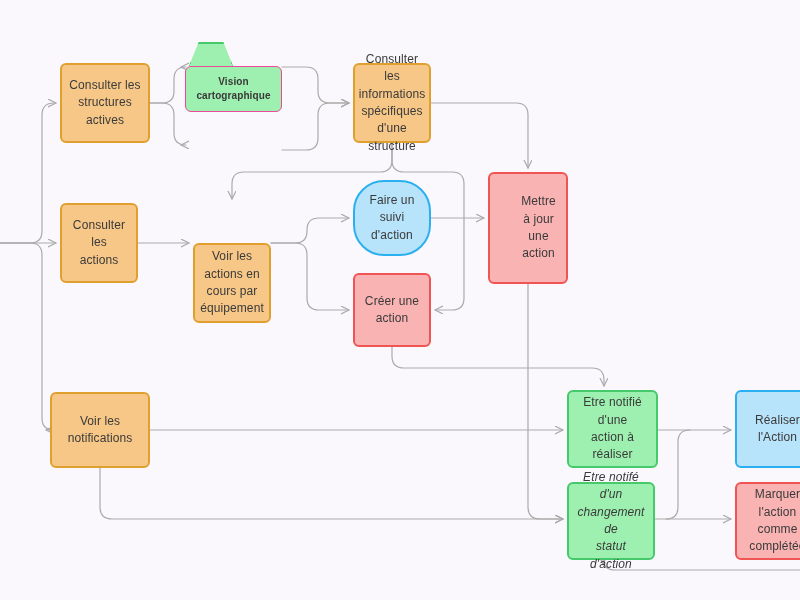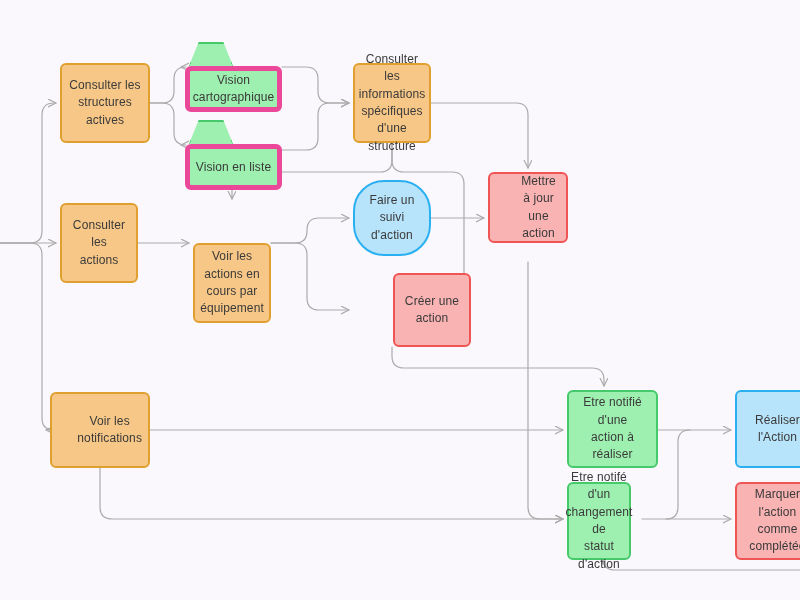--- a/index.html
+++ b/index.html
@@ -55,30 +55,31 @@
     box-sizing: border-box;
   }
   .folder .fbody {
     position: absolute;
     left: 0;
     bottom: 0;
     width: 100%;
     height: 46px;
     box-sizing: border-box;
     background: #9ef0b0;
-    border: 5px solid #ec4899;
+    border: 1px solid #ec4899;
     border-radius: 6px;
     display: flex;
     align-items: center;
     justify-content: center;
     text-align: center;
-    font-size: 12px;
+    font-size: 10px;
     color: #3a3a3a;
     line-height: 1.4;
     letter-spacing: 0.1px;
+    font-weight: bold;
   }
   .folder .ftab {
     position: absolute;
     left: 4px;
     top: 0;
     width: 44px;
     height: 24px;
     background: #9ef0b0;
     border: 2px solid #45c96a;
     border-bottom: none;
@@ -156,27 +157,20 @@
   </div>
 
   <div class="folder" style="left:185px; top:42px; width:97px; height:70px;">
     <div class="ftab"></div>
     <div class="ftab-cover"></div>
     <div class="fbody">
       <span class="lbl">Vision cartographique</span>
     </div>
   </div>
 
-  <div class="folder" style="left:185px; top:120px; width:97px; height:70px;">
-    <div class="ftab"></div>
-    <div class="ftab-cover"></div>
-    <div class="fbody">
-      <span class="lbl">Vision en liste</span>
-    </div>
-  </div>
 
   <div class="node orange" style="left:353px; top:63px; width:78px; height:80px;">
     <span class="lbl">Consulter les
 informations
 spécifiques d'une
 structure</span>
   </div>
 
   <div class="node orange" style="left:60px; top:203px; width:78px; height:80px;">
     <span class="lbl">Consulter les
@@ -187,40 +181,40 @@
     <span class="lbl">Voir les actions en
 cours par
 équipement</span>
   </div>
 
   <div class="node blue" style="left:353px; top:180px; width:78px; height:76px;border-radius:31px;">
     <span class="lbl">Faire un suivi
 d'action</span>
   </div>
 
-  <div class="node red" style="left:353px; top:273px; width:78px; height:74px;margin-left:40px;">
+  <div class="node red" style="left:353px; top:273px; width:78px; height:74px;">
     <span class="lbl">Créer une action</span>
   </div>
 
-  <div class="node red" style="left:488px; top:172px; width:80px; height:71px;padding-left:27px;">
+  <div class="node red" style="left:488px; top:172px; width:80px; height:112px;padding-left:27px;">
     <span class="lbl">Mettre à jour une
 action</span>
   </div>
 
-  <div class="node orange" style="left:50px; top:392px; width:100px; height:76px;justify-content:flex-end;">
+  <div class="node orange" style="left:50px; top:392px; width:100px; height:76px;">
     <span class="lbl">Voir les
 notifications</span>
   </div>
 
   <div class="node green" style="left:567px; top:390px; width:91px; height:78px;">
     <span class="lbl">Etre notifié d'une
 action à réaliser</span>
   </div>
 
-  <div class="node green" style="left:567px; top:482px; width:64px; height:78px;">
+  <div class="node green" style="left:567px; top:482px; width:88px; height:78px;font-style:italic;">
     <span class="lbl">Etre notifé d'un
 changement de
 statut d'action</span>
   </div>
 
   <div class="node blue" style="left:735px; top:390px; width:85px; height:78px;">
     <span class="lbl">Réaliser l'Action</span>
   </div>
 
   <div class="node red" style="left:735px; top:482px; width:85px; height:78px;">

